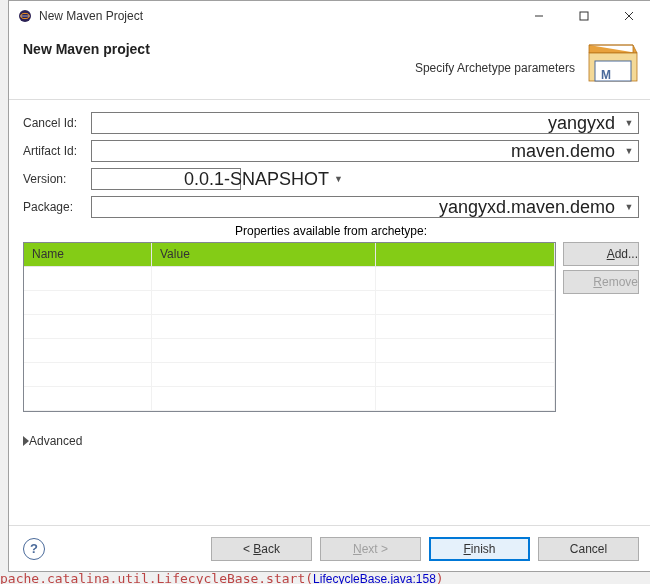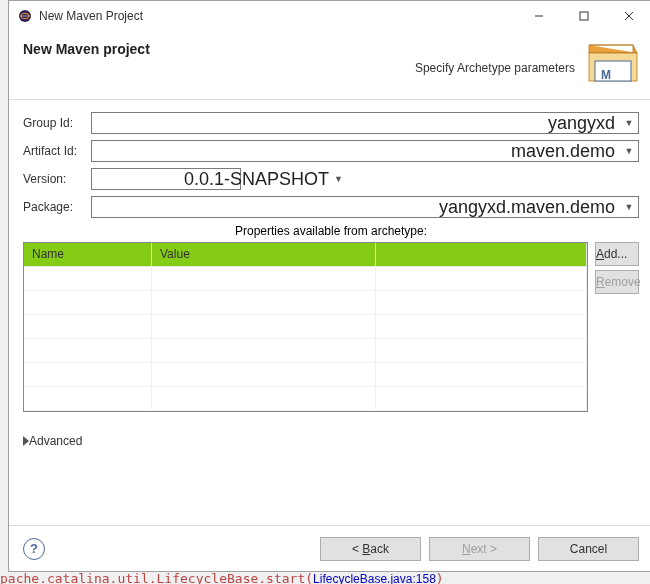--- a/index.html
+++ b/index.html
@@ -28,21 +28,21 @@
     .table-wrap { display: flex; }
     .table { border: 1px solid #828790; background: #fff; flex: 1; height: 170px; overflow: hidden; }
     .thead { display: flex; background: #84cc16; height: 24px; border-bottom: 1px solid #e6e6e6; }
     .thead-cell { border-right: 1px solid #e6e6e6; padding: 4px 8px; color: #333; }
     .tc-name { width: 128px; }
     .tc-value { width: 224px; }
     .tc-rest { flex: 1; }
     .tbody-row { display: flex; height: 24px; border-bottom: 1px solid #f1f1f1; }
     .tbody-cell { border-right: 1px solid #f1f1f1; }
     .side-buttons { display: flex; flex-direction: column; margin-left: 7px; gap: 4px; }
-    .sbtn { border: 1px solid #adadad; background: #e1e1e1; width: 44px; height: 24px; color: #333; text-align: left; line-height: 22px; }
+    .sbtn { border: 1px solid #adadad; background: #e1e1e1; width: 76px; height: 24px; color: #333; text-align: right; line-height: 22px; }
     .sbtn.disabled { color: #a0a0a0; }
     .advanced { display: flex; align-items: center; padding: 16px 14px 4px; cursor: default; }
     .triangle-right { width: 0; height: 0; border-top: 5px solid transparent; border-bottom: 5px solid transparent; border-left: 6px solid #555; }
     .adv-label { color: #333; }
     .footer { position: absolute; left: 0; right: 0; bottom: 0; border-top: 1px solid #ddd; height: 46px; display: flex; align-items: center; padding: 0 14px; }
     .help-icon { width: 22px; height: 22px; border: 1.5px solid #4a6a9a; border-radius: 50%; color: #4a6a9a; display: flex; align-items: center; justify-content: center; font-weight: bold; font-size: 13px; }
     .footer-spacer { flex: 1; }
     .footer-btns { display: flex; gap: 8px; }
     .fbtn { border: 1px solid #adadad; background: #e1e1e1; width: 101px; height: 24px; color: #333; text-align: center; line-height: 22px; }
     .fbtn.primary { border: 2px solid #0078d7; background: #e5f1fb; line-height: 20px; }
@@ -93,21 +93,21 @@
         <path d="M6 4 L50 4 L54 12 L50 12 L50 4 Z M6 4 L6 12 L54 12" fill="#e8a13c" stroke="#b8751a" stroke-width="0.8"></path>
         <rect x="6" y="12" width="48" height="28" fill="#f4d997" stroke="#b8751a" stroke-width="0.8"></rect>
         <rect x="12" y="20" width="36" height="20" fill="#fff" stroke="#4a6a9a" stroke-width="1"></rect>
         <text x="18" y="38" font-size="20" fill="#4a6a9a" font-family="serif" font-weight="bold">M</text>
       </svg>
     </span>
   </div>
 
   <div class="form-area">
     <div class="form-row">
-      <span class="form-label">Group Id:</span>
+      <span class="form-label">Cancel Id:</span>
       <div class="combo-field">
         <input type="text" value="yangyxd" style="">
         <span class="combo-arrow">▼</span>
       </div>
     </div>
     <div class="form-row">
       <span class="form-label">Artifact Id:</span>
       <div class="combo-field">
         <input type="text" value="maven.demo" style="">
         <span class="combo-arrow">▼</span>
@@ -178,18 +178,19 @@
     <span class="triangle-right"></span>
     <span class="adv-label">Advanced</span>
   </div>
 
   <div class="footer">
     <div class="help-icon">?</div>
     <div class="footer-spacer"></div>
     <div class="footer-btns">
       <div class="fbtn">&lt; <span class="mnemonic">B</span>ack</div>
       <div class="fbtn disabled"><span class="mnemonic">N</span>ext &gt;</div>
+      <div class="fbtn primary"><span class="mnemonic">F</span>inish</div>
       <div class="fbtn">Cancel</div>
     </div>
   </div>
 </div>
 
 <div class="bg-text">pache.catalina.util.LifecycleBase.start(<span class="bg-blue">LifecycleBase.java:158</span>)</div>
 
 </body></html>

